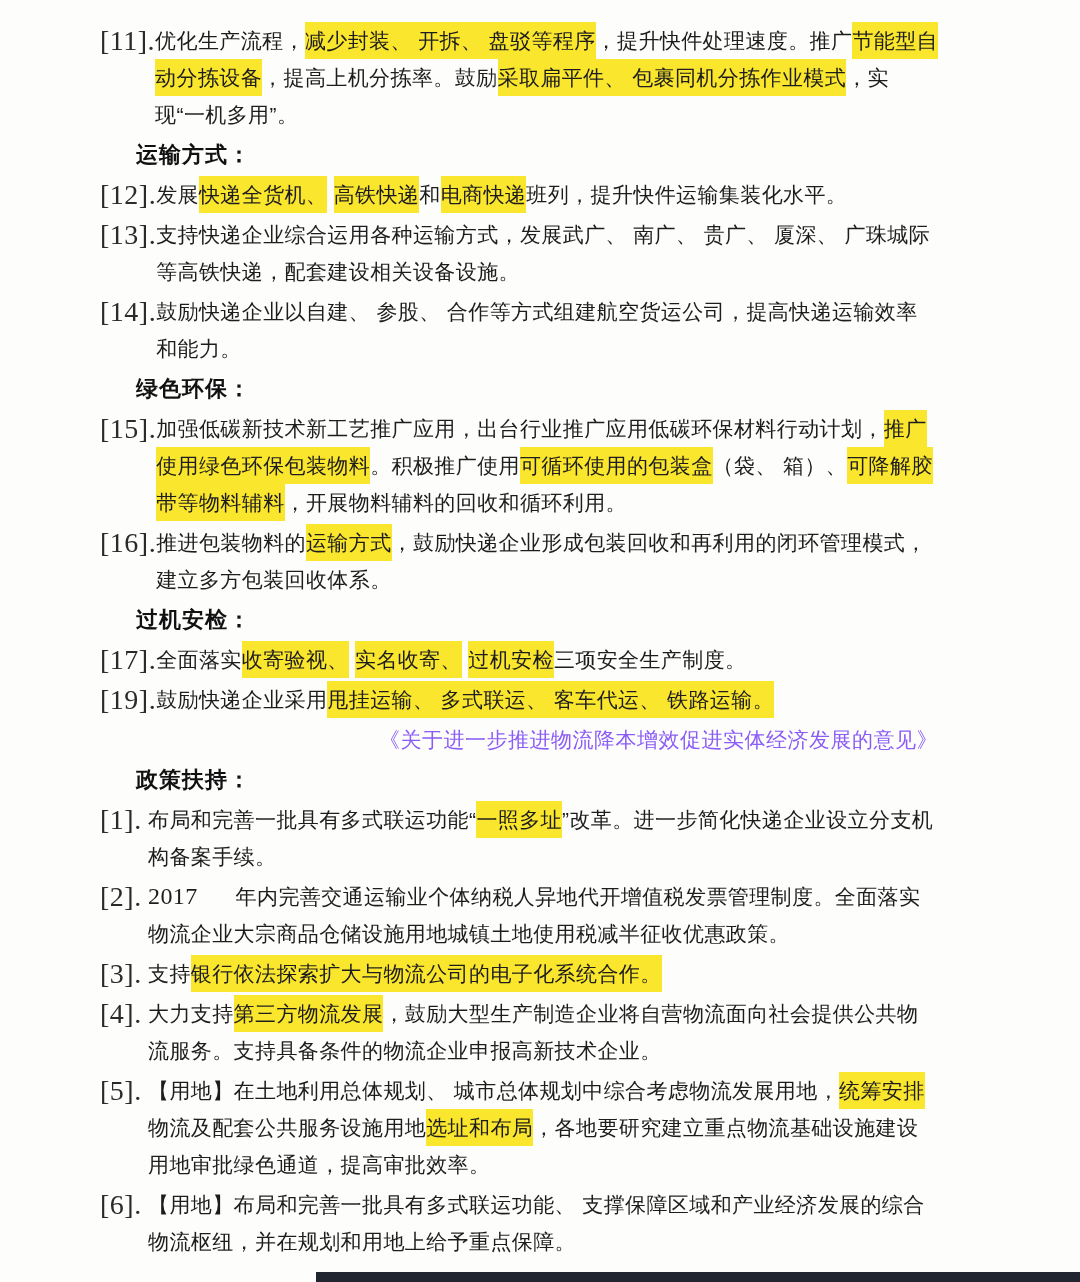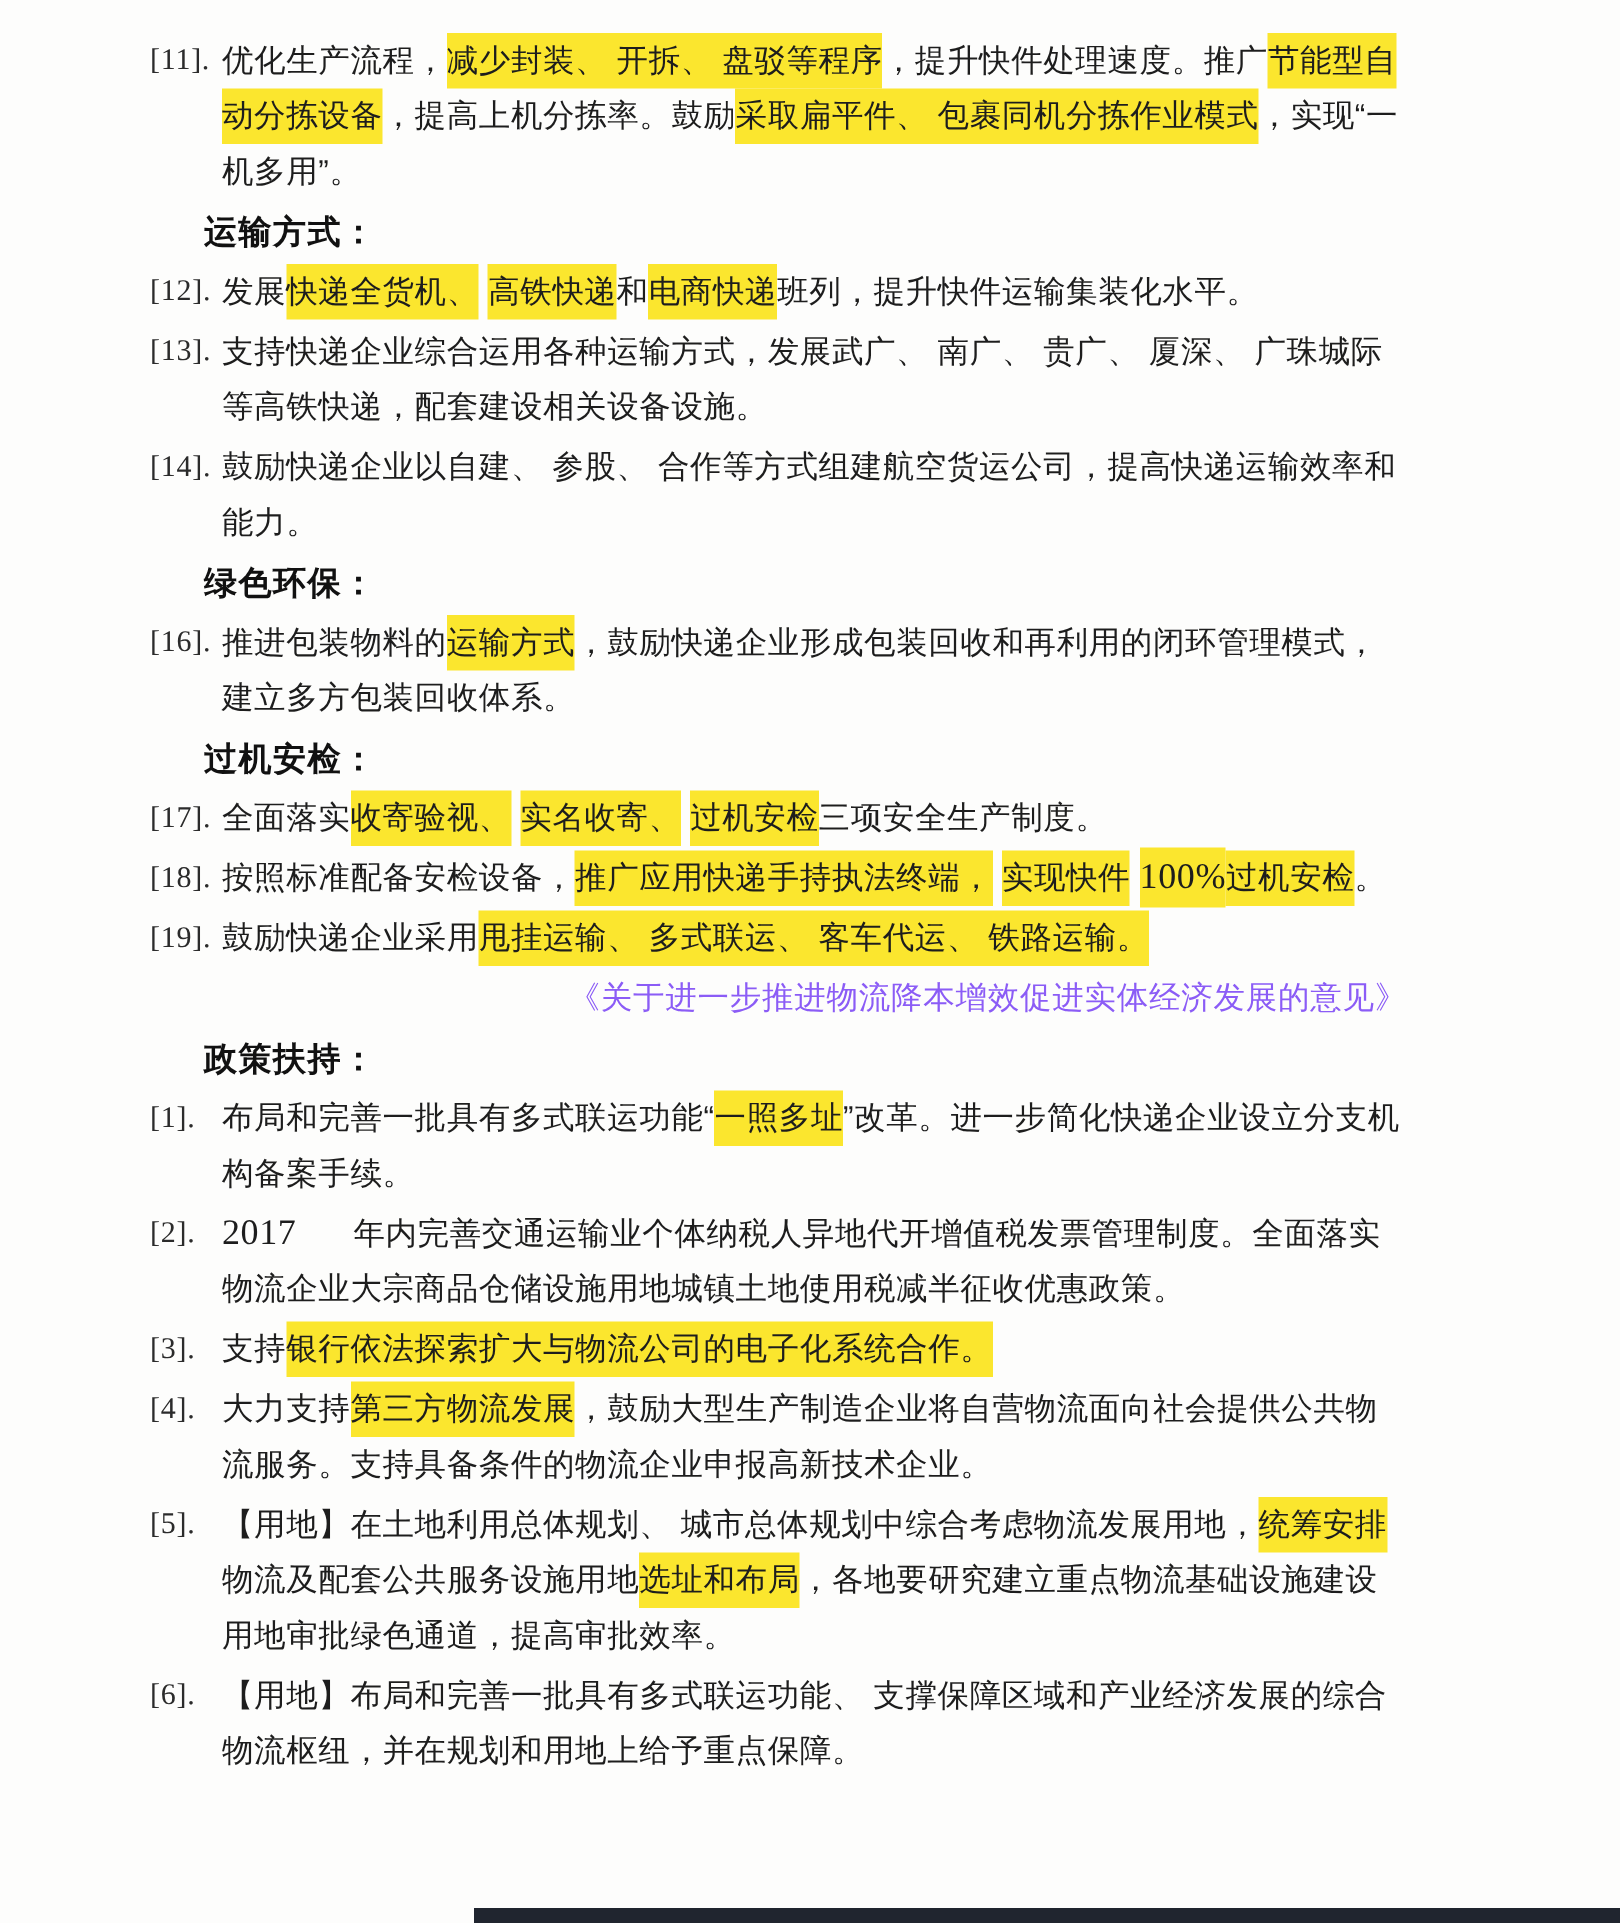--- a/index.html
+++ b/index.html
@@ -17,21 +17,21 @@
     box-sizing: border-box;
     width: 1080px;
     height: 1282px;
     padding: 22px 142px 0 100px;
   }
   .block { margin: 0 0 3px 0; }
   .item { display: flex; align-items: flex-start; }
   .marker {
     flex: 0 0 48px;
     font-family: "Liberation Serif", serif;
-    font-size: 20px;
+    font-size: 28px;
     line-height: 37px;
     color: #2b2b2b;
     letter-spacing: 0.5px;
   }
   .content {
     flex: 1 1 auto;
     font-size: 21px;
     line-height: 37px;
     letter-spacing: 0.4px;
     white-space: pre-wrap;
@@ -94,31 +94,31 @@
       <div class="block item">
         <span class="marker">[13].</span>
         <span class="content"><span class="seg">支持快递企业综合运用各种运输方式，发展武广、 南广、 贵广、 厦深、 广珠城际等高铁快递，配套建设相关设备设施。</span></span>
       </div>
       <div class="block item">
         <span class="marker">[14].</span>
         <span class="content"><span class="seg">鼓励快递企业以自建、 参股、 合作等方式组建航空货运公司，提高快递运输效率和能力。</span></span>
       </div>
       <div class="block section-header">绿色环保：</div>
       <div class="block item">
+        <span class="marker">[15].</span>
+        <span class="content"><span class="seg">加强低碳新技术新工艺推广应用，出台行业推广应用低碳环保材料行动计划，</span><span class="seg hl">推广使用绿色环保包装物料</span><span class="seg">。积极推广使用</span><span class="seg hl">可循环使用的包装盒</span><span class="seg">（袋、 箱）、</span><span class="seg hl">可降解胶带等物料辅料</span><span class="seg">，开展物料辅料的回收和循环利用。</span></span>
+      </div>
+      <div class="block item">
         <span class="marker">[16].</span>
         <span class="content"><span class="seg">推进包装物料的</span><span class="seg hl">运输方式</span><span class="seg">，鼓励快递企业形成包装回收和再利用的闭环管理模式，建立多方包装回收体系。</span></span>
       </div>
       <div class="block section-header">过机安检：</div>
       <div class="block item">
         <span class="marker">[17].</span>
         <span class="content"><span class="seg">全面落实</span><span class="seg hl">收寄验视、</span><span class="seg"> </span><span class="seg hl">实名收寄、</span><span class="seg"> </span><span class="seg hl">过机安检</span><span class="seg">三项安全生产制度。</span></span>
-      </div>
-      <div class="block item">
-        <span class="marker">[18].</span>
-        <span class="content"><span class="seg">按照标准配备安检设备，</span><span class="seg hl">推广应用快递手持执法终端，</span><span class="seg"> </span><span class="seg hl">实现快件</span><span class="seg"> </span><span class="seg hl latin">100%</span><span class="seg hl">过机安检</span><span class="seg">。</span></span>
       </div>
       <div class="block item">
         <span class="marker">[19].</span>
         <span class="content"><span class="seg">鼓励快递企业采用</span><span class="seg hl">甩挂运输、 多式联运、 客车代运、 铁路运输。</span></span>
       </div>
       <div class="block doc-title">《关于进一步推进物流降本增效促进实体经济发展的意见》</div>
       <div class="block section-header">政策扶持：</div>
       <div class="block item">
         <span class="marker">[1].</span>
         <span class="content"><span class="seg">布局和完善一批具有多式联运功能“</span><span class="seg hl">一照多址</span><span class="seg">”改革。进一步简化快递企业设立分支机构备案手续。</span></span>

